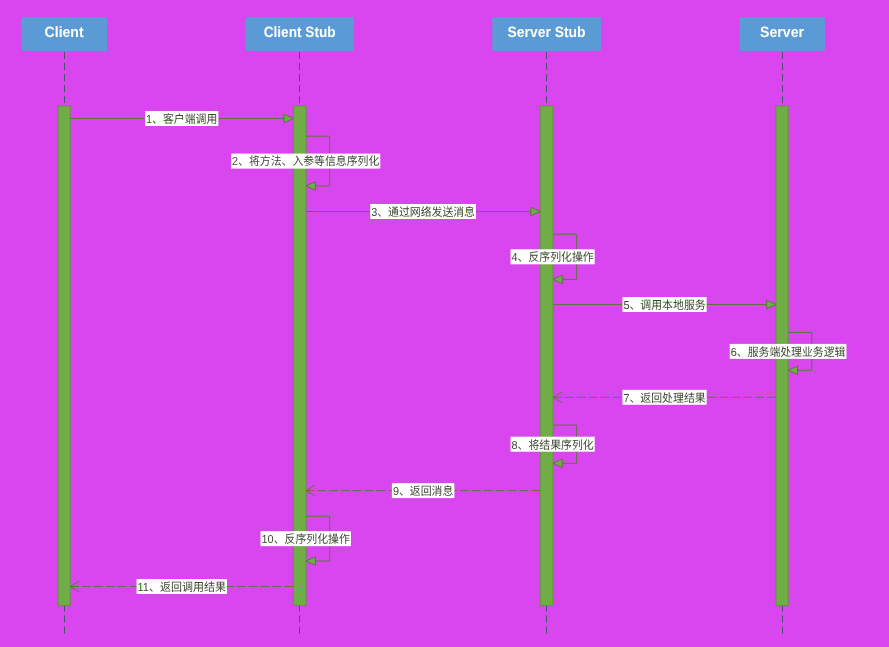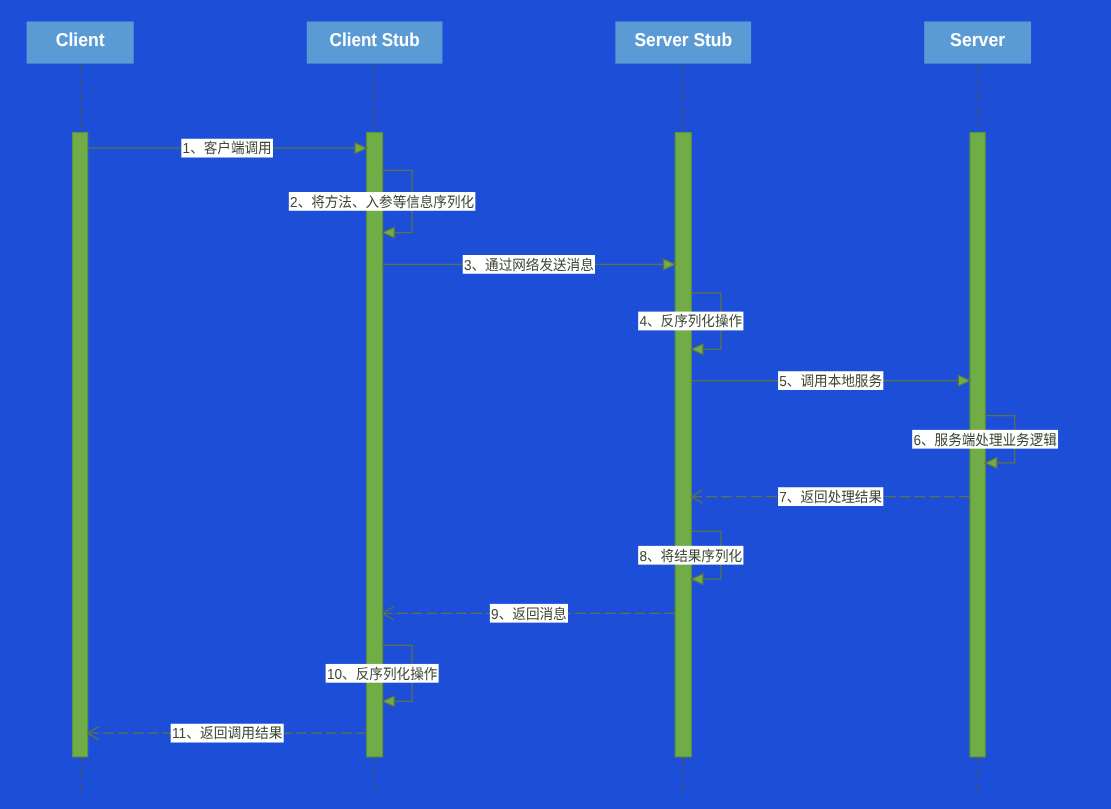--- a/index.html
+++ b/index.html
@@ -1,21 +1,21 @@
 <!DOCTYPE html>
 <html lang="zh-CN"><head>
 <meta charset="utf-8">
 <title>RPC Sequence Diagram</title>
 <style>
   html, body { margin:0; padding:0; background:#ffffff; }
   body {
     width:889px; height:647px; overflow:hidden;
     font-family:"Liberation Sans", sans-serif;
   }
-  #stage { position:relative; width:889px; height:647px; background:#1d4ed8; }
+  #stage { position:relative; width:889px; height:647px; background:#d946ef; }
   svg#diagram { position:absolute; left:0; top:0; display:block; will-change:transform; }
   svg text { text-rendering:geometricPrecision; }
   .boxlabel {
     font-family:"Liberation Sans", sans-serif; font-weight:bold; font-size:15px;
     fill:#ffffff; text-anchor:start; dominant-baseline:central;
   }
   .msglabel {
     font-family:"Liberation Sans", sans-serif; font-size:11.6px;
     fill:#3B4731; text-anchor:start; dominant-baseline:central;
   }

